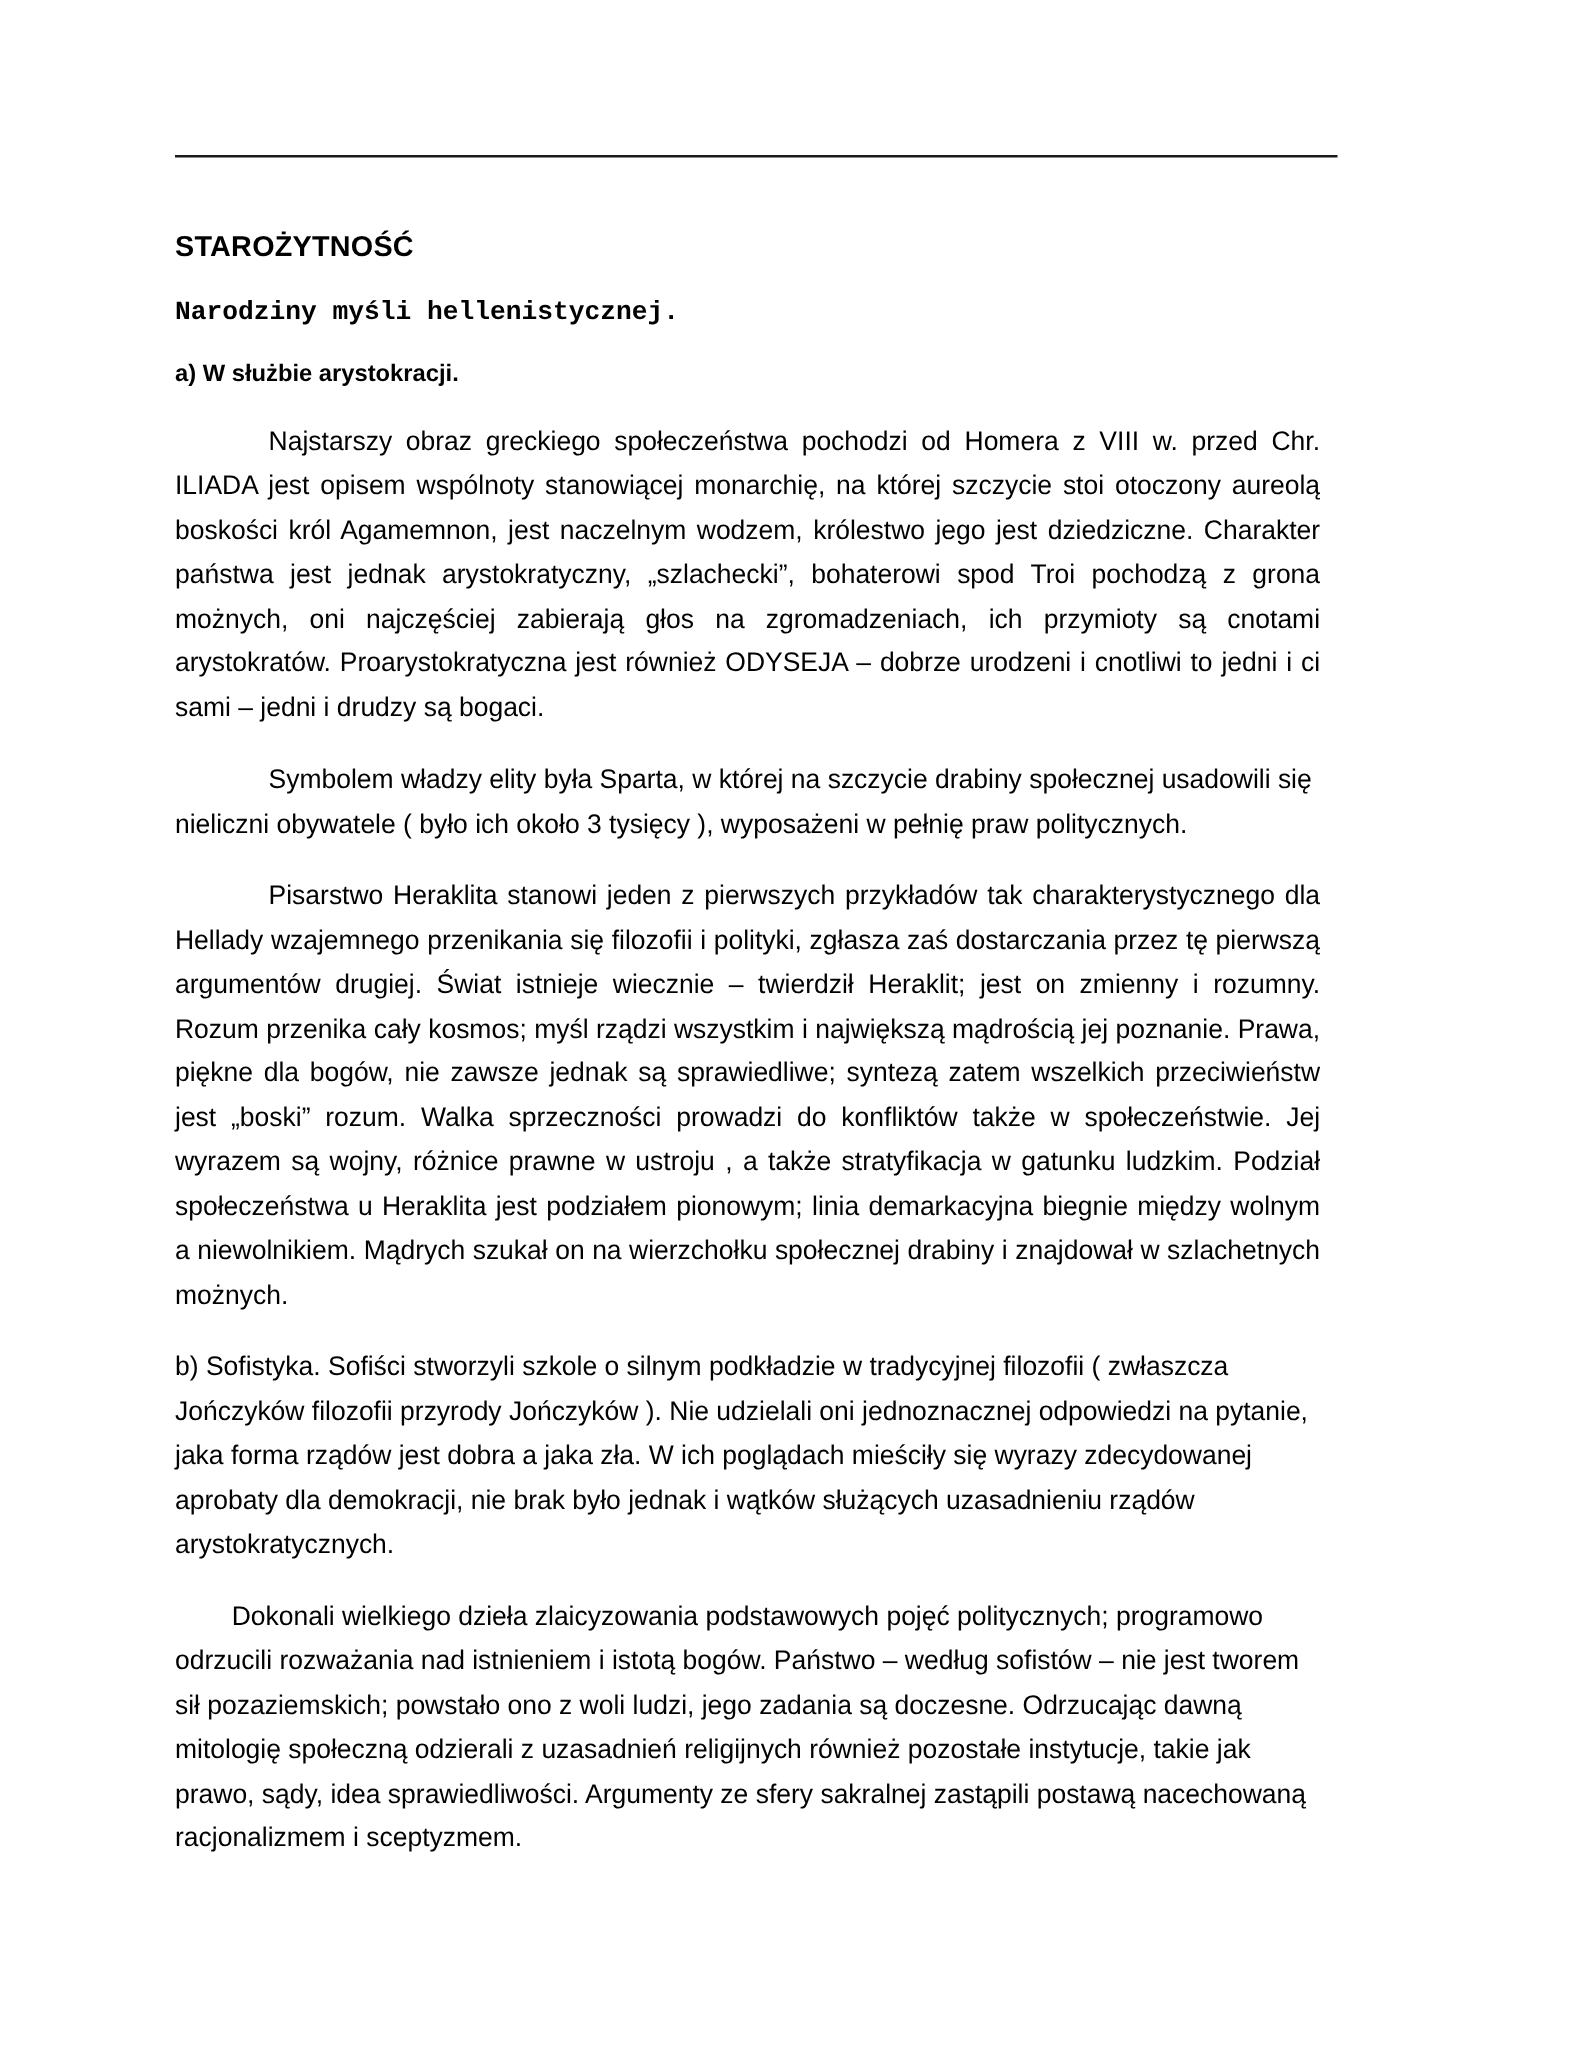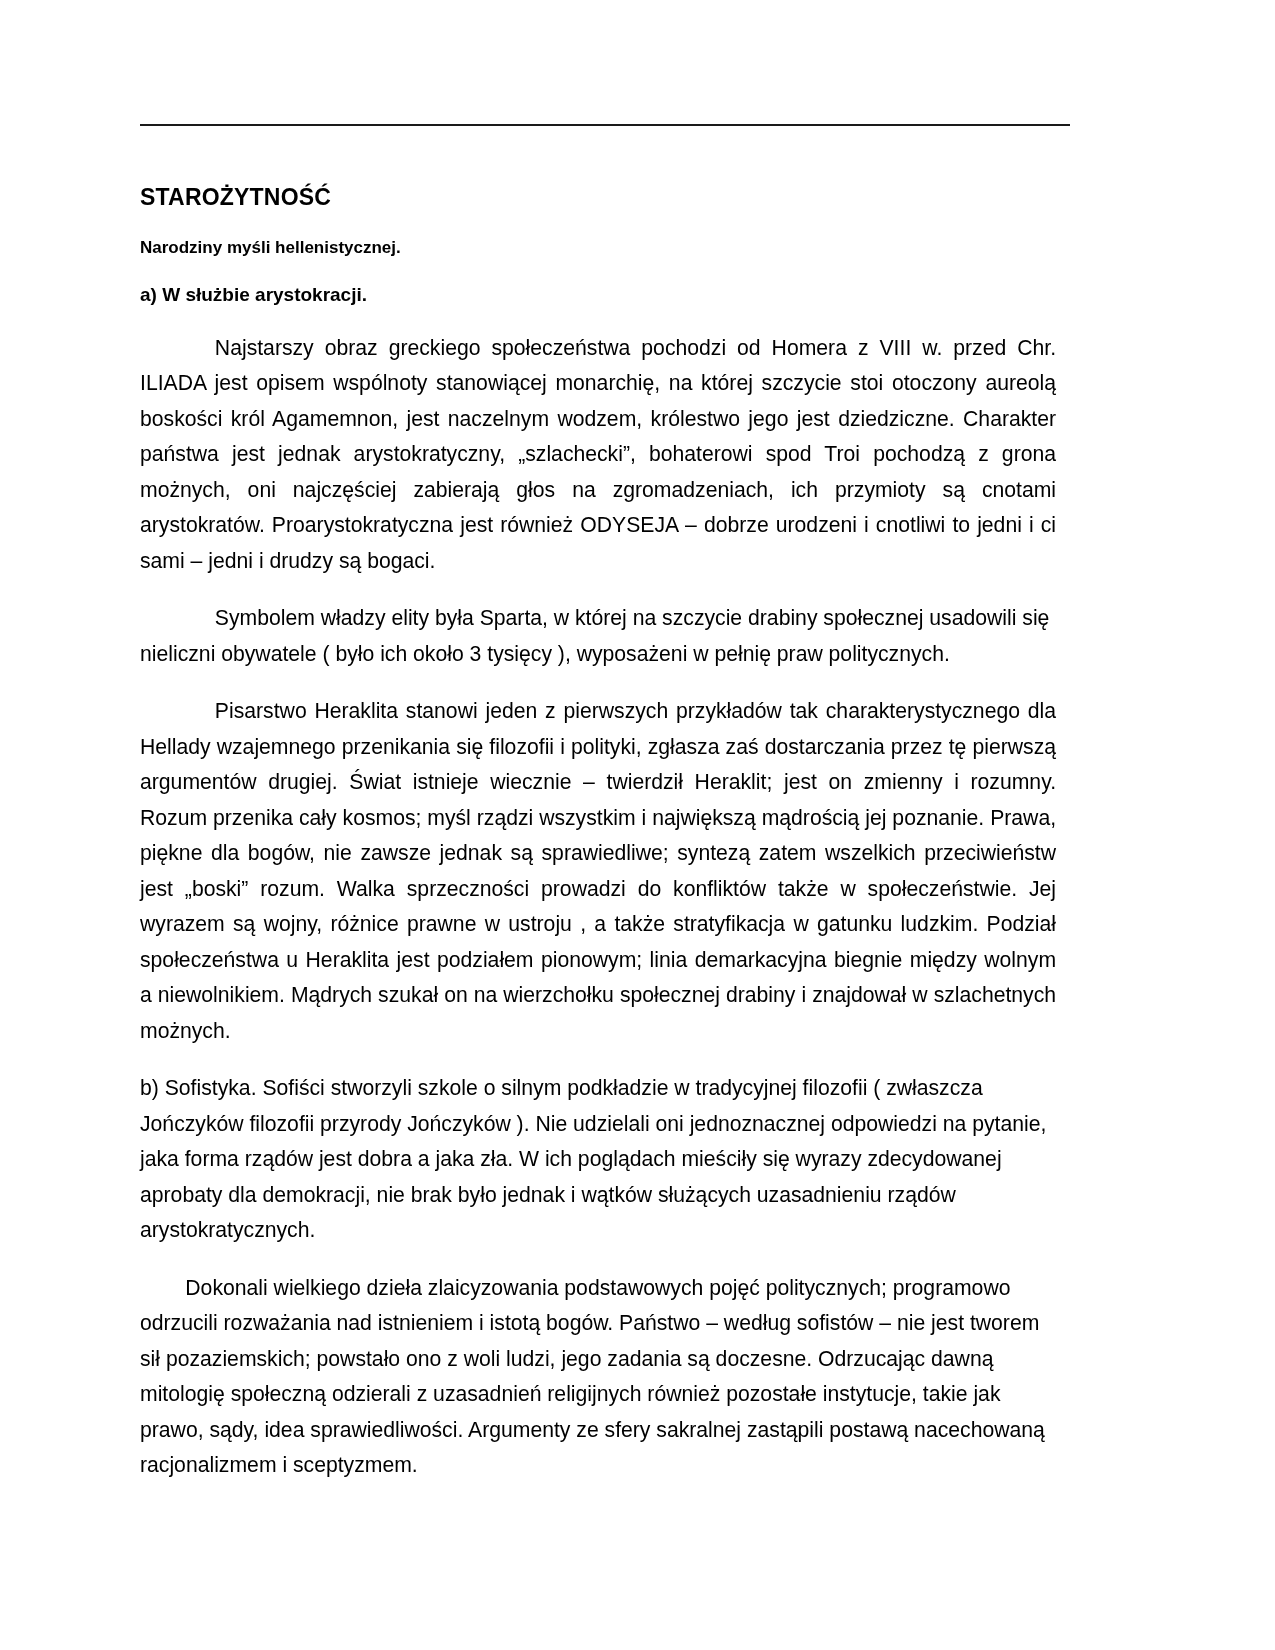--- a/index.html
+++ b/index.html
@@ -30,24 +30,25 @@
     margin: 0 0 58px 0;
   }
   h1.doc-title {
     font-size: 23px;
     font-weight: bold;
     letter-spacing: 0.2px;
     margin: 0 0 26px 0;
     line-height: 1.2;
   }
   h2.doc-subtitle {
-    font-size: 17px;
+    font-size: 21px;
     font-weight: bold;
     margin: 0 0 26px 0;
     line-height: 1.2;
+    font-family: Liberation Mono, monospace;
   }
   h3.doc-section {
     font-size: 19px;
     font-weight: bold;
     margin: 0 0 24px 0;
     line-height: 1.2;
   }
   p.para {
     font-size: 21.5px;
     line-height: 35.5px;

